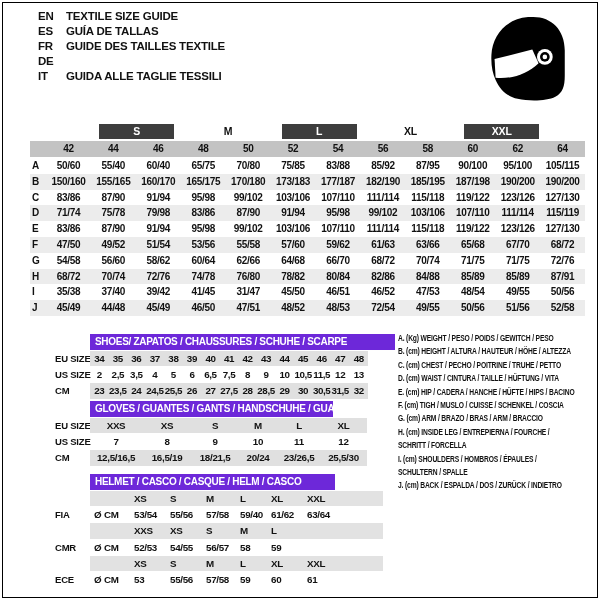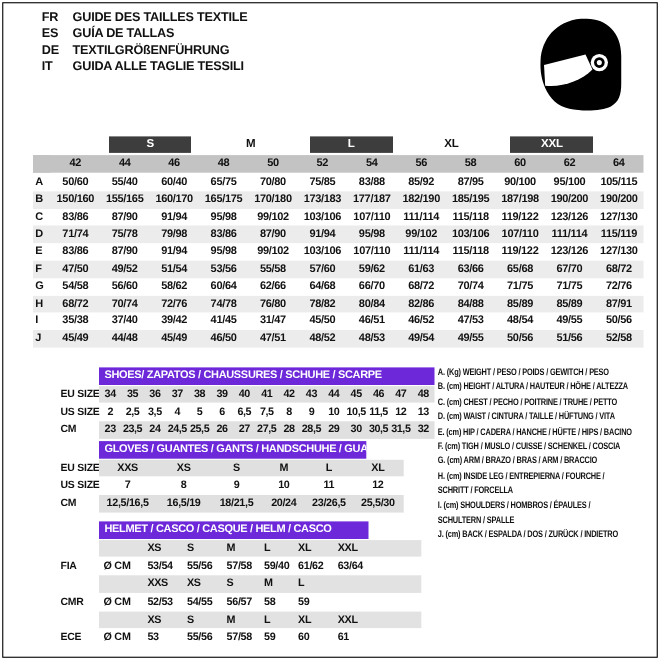--- a/index.html
+++ b/index.html
@@ -35,21 +35,21 @@
   
   .bar{height:16px;line-height:16px;background:#6d28d9;color:#fff;font-size:10px;
        padding-left:5px;margin-left:60px;margin-bottom:1px;box-sizing:border-box;
        letter-spacing:-0.3px;white-space:nowrap;overflow:hidden}
   .t-row{display:flex;height:15.2px;line-height:15.2px;margin-bottom:1px;font-size:9.8px}
   .t-label{width:60px;padding-left:25px;box-sizing:border-box;font-size:9.5px;white-space:nowrap}
 
   
   .sec-shoes{position:absolute;left:30px;top:334px;width:365px}
   .bar.shoes{width:305px}
-  .s-vals{width:305px;display:flex}
+  .s-vals{width:278px;display:flex}
   .s-vals.gray{background:#e0e0e0}
   .s-cell{flex:1;text-align:center;letter-spacing:-0.4px}
 
   
   .sec-gloves{position:absolute;left:30px;top:401px;width:365px}
   .bar.gloves{width:243px}
   .g-vals{width:277px;display:flex}
   .g-vals.gray{background:#e0e0e0}
   .g-cell{text-align:center;letter-spacing:-0.3px}
   .g-cell:nth-child(1){width:52px}.g-cell:nth-child(2){width:50px}
@@ -72,30 +72,33 @@
           transform:scaleX(0.78);transform-origin:0 0;white-space:pre}
   .legend-item{white-space:pre}
 </style>
 </head>
 <body>
 
 <div class="frame"></div>
 
 <div class="langs" id="langs">
     <div class="lang-row">
-      <div class="lang-code">FR</div>
-      <div class="lang-title">GUIDE DES TAILLES TEXTILE</div>
+      <div class="lang-code">EN</div>
+      <div class="lang-title">TEXTILE SIZE GUIDE</div>
     </div>
     <div class="lang-row">
       <div class="lang-code">ES</div>
       <div class="lang-title">GUÍA DE TALLAS</div>
     </div>
     <div class="lang-row">
+      <div class="lang-code">FR</div>
+      <div class="lang-title">GUIDE DES TAILLES TEXTILE</div>
+    </div>
+    <div class="lang-row">
       <div class="lang-code">DE</div>
-      <div class="lang-title">TEXTILGRÖßENFÜHRUNG</div>
     </div>
     <div class="lang-row">
       <div class="lang-code">IT</div>
       <div class="lang-title">GUIDA ALLE TAGLIE TESSILI</div>
     </div>
   </div>
 
 <div class="helmet-icon">
   <svg width="80" height="88" viewBox="0 0 76 84" xmlns="http://www.w3.org/2000/svg">
     <path d="M40 2 C18 4 6 20 5 38 C4.5 48 6 55 9 62 C13 71 20 78 30 80 C42 82.5 58 82 66 78 C73 74.5 75 68 75 58 L75 34 C75 14 62 1.5 44 2 Z" fill="#000"></path>
@@ -269,21 +272,21 @@
       </div>
       <div class="m-row">
         <div class="m-letter">J</div>
         <div class="m-cell">45/49</div>
         <div class="m-cell">44/48</div>
         <div class="m-cell">45/49</div>
         <div class="m-cell">46/50</div>
         <div class="m-cell">47/51</div>
         <div class="m-cell">48/52</div>
         <div class="m-cell">48/53</div>
-        <div class="m-cell">49/54</div>
+        <div class="m-cell">72/54</div>
         <div class="m-cell">49/55</div>
         <div class="m-cell">50/56</div>
         <div class="m-cell">51/56</div>
         <div class="m-cell">52/58</div>
       </div>
     </div>
 </div>
 
 <div class="sec-shoes">
   <div class="bar shoes">SHOES/ ZAPATOS / CHAUSSURES / SCHUHE / SCARPE</div>

